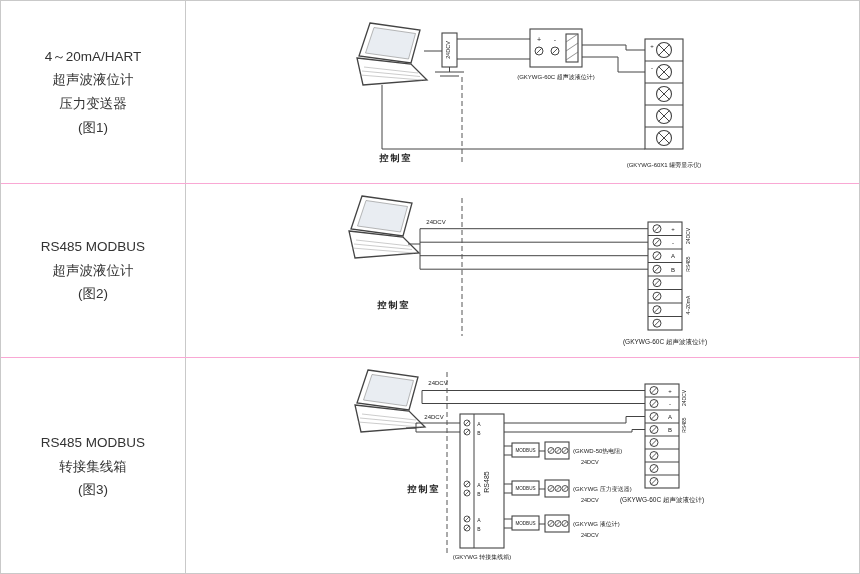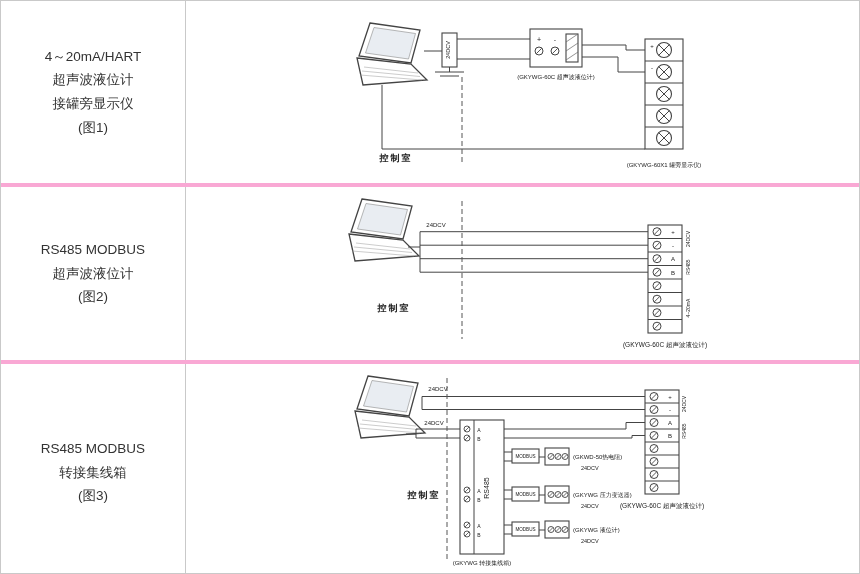--- a/index.html
+++ b/index.html
@@ -2,21 +2,21 @@
 <html><head>
 <meta charset="utf-8">
 <style>
   html,body { margin:0; padding:0; background:#fff; }
   .page {
     width:860px; height:574px; box-sizing:border-box;
     border:1px solid #c9c9c9; background:#fff;
     font-family:"Liberation Sans","DejaVu Sans",sans-serif;
     overflow:hidden;
   }
-  .row { display:flex; border-bottom:4px solid #f9a8d4; }
+  .row { display:flex; border-bottom:1px solid #f9a8d4; }
   .row:last-child { border-bottom:none; }
   .row1 { height:182px; } .row2 { height:173px; } .row3 { height:217px; }
   .row:last-child.row3 { height:217px; }
   .label-cell {
     width:185px; box-sizing:border-box; border-right:1px solid #c9c9c9;
     display:flex; flex-direction:column; justify-content:center; align-items:center;
     color:#333; font-size:13.5px; line-height:1.75; text-align:center;
   }
   .diagram-cell { flex:1; position:relative; }
   svg.d { display:block; }
@@ -58,21 +58,21 @@
     </g>
   </defs>
 </svg>
 
 <div class="page">
 
   <div class="row row1">
     <div class="label-cell">
       <div>4～20mA/HART</div>
       <div>超声波液位计</div>
-      <div>接罐旁显示仪</div>
+      <div>压力变送器</div>
       <div>(图1)</div>
     </div>
     <div class="diagram-cell">
       <svg class="d" width="673" height="181" viewBox="0 0 673 181">
         <use href="#laptop" x="158" y="22"></use>
         <g>
           <line x1="238" y1="50" x2="256" y2="50"></line>
           <line x1="271" y1="38" x2="344" y2="38"></line>
           <line x1="271" y1="58" x2="344" y2="58"></line>
           <polyline points="396,44 440,44 440,49 459,49"></polyline>

